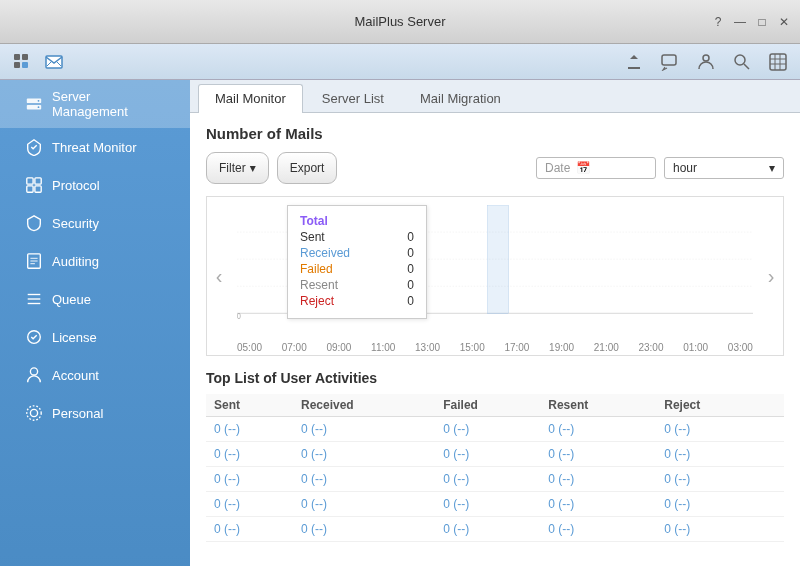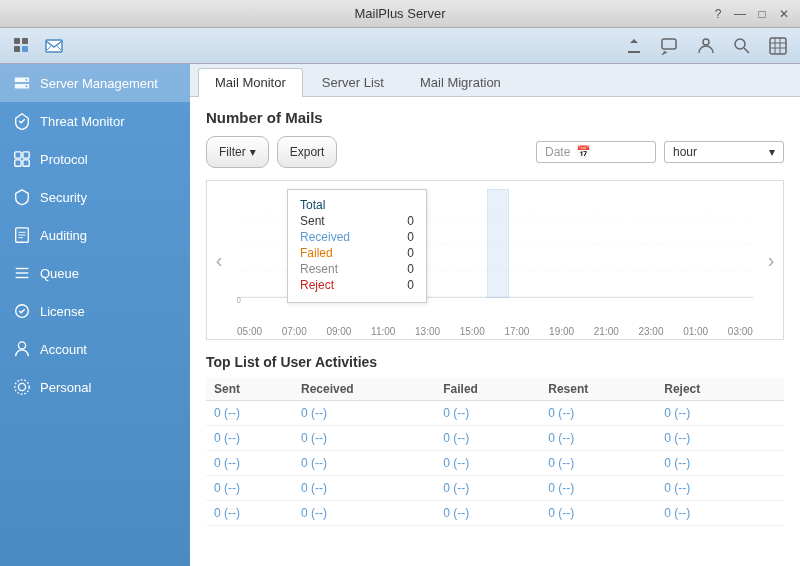--- a/index.html
+++ b/index.html
@@ -1,21 +1,21 @@
 <!DOCTYPE html>
 <html><head>
   <meta charset="utf-8">
   <style>
     * { box-sizing: border-box; margin: 0; padding: 0; }
     body { font-family: Arial, sans-serif; font-size: 13px; background: #f0f0f0; width: 800px; height: 566px; overflow: hidden; }
 
     
     .title-bar {
       background: linear-gradient(to bottom, #e8e8e8, #d0d0d0);
-      height: 28px;
+      height: 44px;
       display: flex;
       align-items: center;
       justify-content: center;
       border-bottom: 1px solid #aaa;
       position: relative;
     }
     .title-bar-title { font-size: 13px; color: #333; font-weight: normal; }
     .title-bar-controls { position: absolute; right: 8px; display: flex; gap: 6px; align-items: center; }
     .title-bar-btn { font-size: 12px; color: #555; cursor: pointer; width: 16px; text-align: center; }
 
@@ -42,21 +42,21 @@
       width: 190px;
       background: linear-gradient(to bottom, #5b9bd5, #4a8bc4);
       flex-shrink: 0;
       display: flex;
       flex-direction: column;
     }
     .sidebar-item {
       display: flex;
       align-items: center;
       gap: 8px;
-      padding: 9px 12px;
+      padding: 9px 24px;
       cursor: pointer;
       color: #fff;
       font-size: 13px;
     }
     .sidebar-item.active { background: rgba(255,255,255,0.25); }
     .sidebar-icon { width: 20px; height: 20px; display: flex; align-items: center; justify-content: center; flex-shrink: 0; }
 
     
     .content {
       flex: 1;
@@ -171,21 +171,21 @@
       background: #fff;
       border: 1px solid #ccc;
       padding: 8px 12px;
       font-size: 12px;
       z-index: 5;
       min-width: 140px;
       box-shadow: 1px 1px 4px rgba(0,0,0,0.1);
     }
     .tooltip-header { color: #5b9bd5; font-weight: bold; margin-bottom: 6px; display: flex; gap: 8px; }
     .tooltip-row { display: flex; justify-content: space-between; margin-bottom: 2px; }
-    .tooltip-label-total { font-weight: normal; color: #0c4a6e; }
+    .tooltip-label-total { font-weight: bold; color: #8b5cf6; }
     .tooltip-label-sent { color: #333; }
     .tooltip-label-received { color: #5b9bd5; }
     .tooltip-label-failed { color: #e07a00; }
     .tooltip-label-resent { color: #888; }
     .tooltip-label-reject { color: #cc2222; }
     .tooltip-val { color: #333; min-width: 20px; text-align: right; }
 
     
     .chart-svg-area {
       position: absolute;

